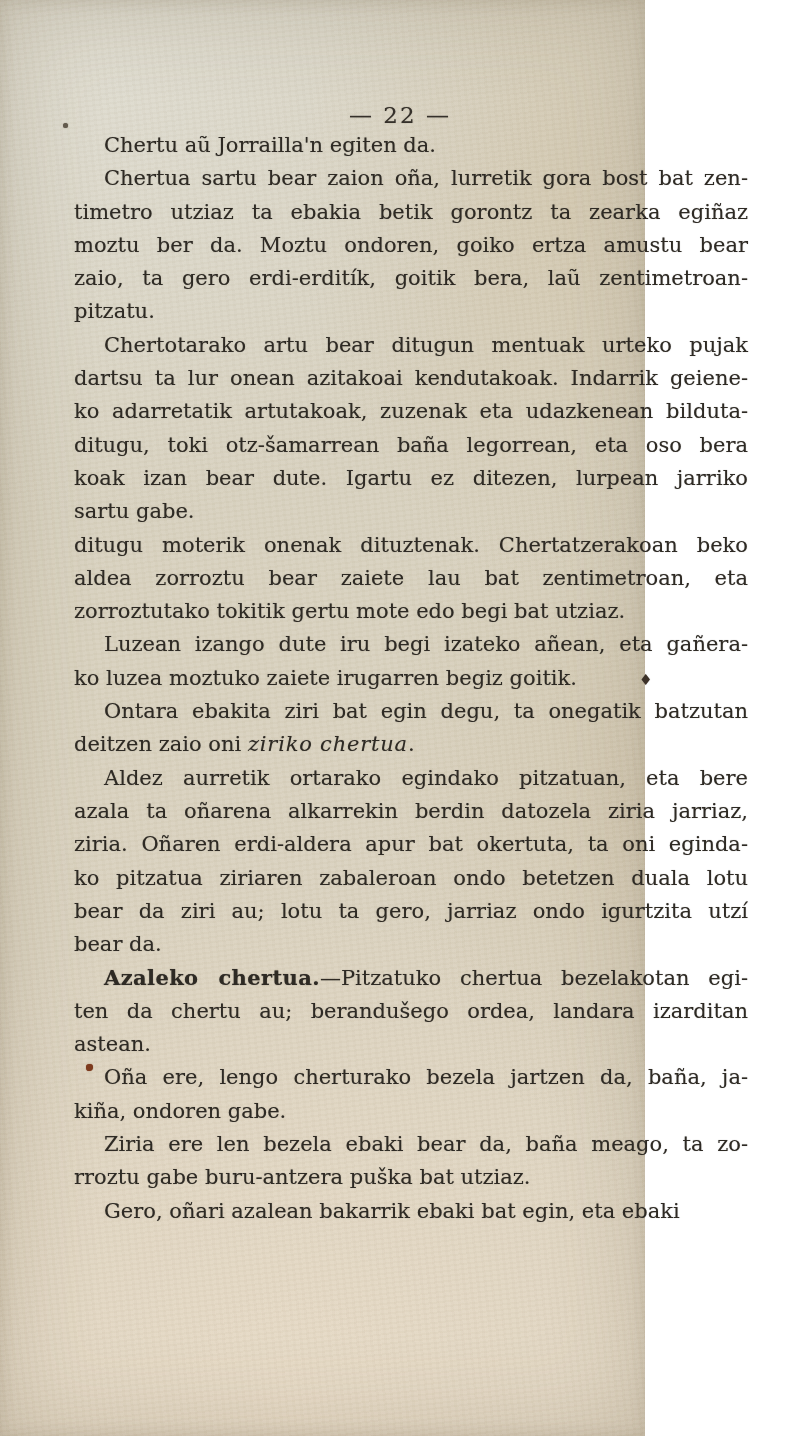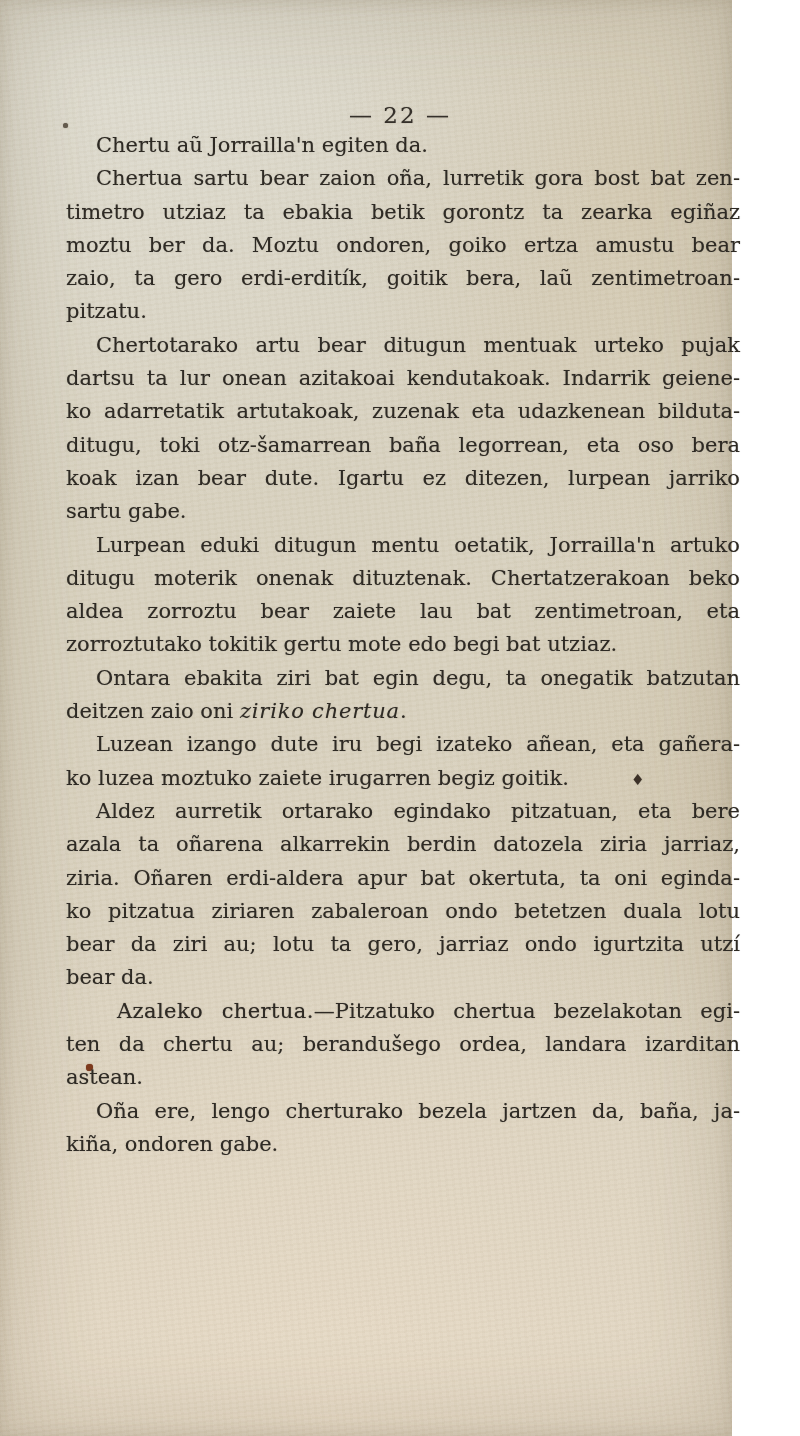--- a/index.html
+++ b/index.html
@@ -9,21 +9,21 @@
   body {
     width: 800px;
     height: 1436px;
     overflow: hidden;
     position: relative;
     font-family: "DejaVu Serif", "Liberation Serif", serif;
   }
   .page {
     position: absolute;
     inset: 0;
-    width: 732px;
+    width: 645px;
     height: 1436px;
     background:
       radial-gradient(120% 55% at 18% 6%, rgba(228,227,218,0.55), rgba(228,227,218,0) 55%),
       radial-gradient(70% 45% at 88% 14%, rgba(203,180,140,0.28), rgba(203,180,140,0) 60%),
       radial-gradient(60% 40% at 96% 55%, rgba(190,170,135,0.22), rgba(190,170,135,0) 60%),
       radial-gradient(130% 55% at 45% 98%, rgba(236,222,201,0.60), rgba(236,222,201,0) 65%),
       linear-gradient(180deg, #d6d1c1 0%, #d8d1be 45%, #ddd3c0 100%);
     box-shadow:
       inset 0 0 90px rgba(112, 96, 68, 0.25),
       inset 0 0 16px rgba(112, 96, 68, 0.18);
@@ -67,21 +67,21 @@
     top: 1064px;
     width: 7px;
     height: 7px;
     border-radius: 50% 45% 55% 50%;
     background: #7d3a1d;
     box-shadow: 0 0 1px rgba(110,50,25,0.8);
     z-index: 2;
   }
   .text-block {
     position: absolute;
-    left: 66px;
+    left: 74px;
     top: 129px;
     width: 674px;
     z-index: 2;
     color: #2e2a24;
     font-size: 21px;
     text-shadow: 0 0 1px rgba(46,42,36,0.38);
   }
   .paragraph {
     margin: 0;
   }
@@ -93,24 +93,23 @@
     text-align-last: justify;
     text-justify: inter-word;
   }
   .line.last {
     text-align-last: left;
   }
   .line.first {
     text-indent: 30px;
   }
   .seg.b {
-    font-weight: normal;
+    font-weight: bold;
     letter-spacing: 0.4px;
     text-shadow: 0 0 1px rgba(40,34,28,0.6);
-    margin-left: 21px;
   }
   .seg.i {
     font-style: italic;
     letter-spacing: 0.8px;
   }
   .seg.m {
     display: inline-block;
     margin-left: 62px;
     font-size: 15px;
     color: #3c3128;
@@ -137,44 +136,50 @@
       </div>
       <div class="paragraph">
         <div class="line first"><span class="seg">Chertotarako artu bear ditugun mentuak urteko pujak</span></div>
         <div class="line"><span class="seg">dartsu ta lur onean azitakoai kendutakoak. Indarrik geiene-</span></div>
         <div class="line"><span class="seg">ko adarretatik artutakoak, zuzenak eta udazkenean bilduta-</span></div>
         <div class="line"><span class="seg">ditugu, toki otz-šamarrean baña legorrean, eta oso bera</span></div>
         <div class="line"><span class="seg">koak izan bear dute. Igartu ez ditezen, lurpean jarriko</span></div>
         <div class="line last"><span class="seg">sartu gabe.</span></div>
       </div>
       <div class="paragraph">
-        <div class="line first"><span class="seg">Lurpean eduki ditugun mentu oetatik, Jorrailla'n artuko</span></div>
         <div class="line"><span class="seg">ditugu moterik onenak dituztenak. Chertatzerakoan beko</span></div>
         <div class="line"><span class="seg">aldea zorroztu bear zaiete lau bat zentimetroan, eta</span></div>
         <div class="line last"><span class="seg">zorroztutako tokitik gertu mote edo begi bat utziaz.</span></div>
       </div>
       <div class="paragraph">
+        <div class="line first"><span class="seg">Luzean izango dute iru begi izateko añean, eta gañera-</span></div>
+        <div class="line last"><span class="seg">ko luzea moztuko zaiete irugarren begiz goitik.</span><span class="seg m">♦</span></div>
+      </div>
+      <div class="paragraph">
         <div class="line first"><span class="seg">Ontara ebakita ziri bat egin degu, ta onegatik batzutan</span></div>
         <div class="line last"><span class="seg">deitzen zaio oni </span><span class="seg i">ziriko chertua</span><span class="seg">.</span></div>
-      </div>
-      <div class="paragraph">
-        <div class="line first"><span class="seg">Luzean izango dute iru begi izateko añean, eta gañera-</span></div>
-        <div class="line last"><span class="seg">ko luzea moztuko zaiete irugarren begiz goitik.</span><span class="seg m">♦</span></div>
       </div>
       <div class="paragraph">
         <div class="line first"><span class="seg">Aldez aurretik ortarako egindako pitzatuan, eta bere</span></div>
         <div class="line"><span class="seg">azala ta oñarena alkarrekin berdin datozela ziria jarriaz,</span></div>
         <div class="line"><span class="seg">ziria. Oñaren erdi-aldera apur bat okertuta, ta oni eginda-</span></div>
         <div class="line"><span class="seg">ko pitzatua ziriaren zabaleroan ondo betetzen duala lotu</span></div>
         <div class="line"><span class="seg">bear da ziri au; lotu ta gero, jarriaz ondo igurtzita utzí</span></div>
         <div class="line last"><span class="seg">bear da.</span></div>
       </div>
       <div class="paragraph">
         <div class="line first"><span class="seg b">Azaleko chertua.</span><span class="seg">—Pitzatuko chertua bezelakotan egi-</span></div>
         <div class="line"><span class="seg">ten da chertu au; berandušego ordea, landara izarditan</span></div>
         <div class="line last"><span class="seg">astean.</span></div>
       </div>
       <div class="paragraph">
         <div class="line first"><span class="seg">Oña ere, lengo cherturako bezela jartzen da, baña, ja-</span></div>
         <div class="line last"><span class="seg">kiña, ondoren gabe.</span></div>
       </div>
+      <div class="paragraph">
+        <div class="line first"><span class="seg">Ziria ere len bezela ebaki bear da, baña meago, ta zo-</span></div>
+        <div class="line last"><span class="seg">rroztu gabe buru-antzera puška bat utziaz.</span></div>
+      </div>
+      <div class="paragraph">
+        <div class="line first last"><span class="seg">Gero, oñari azalean bakarrik ebaki bat egin, eta ebaki</span></div>
+      </div>
     </div>
 </div>
 
 </body></html>

